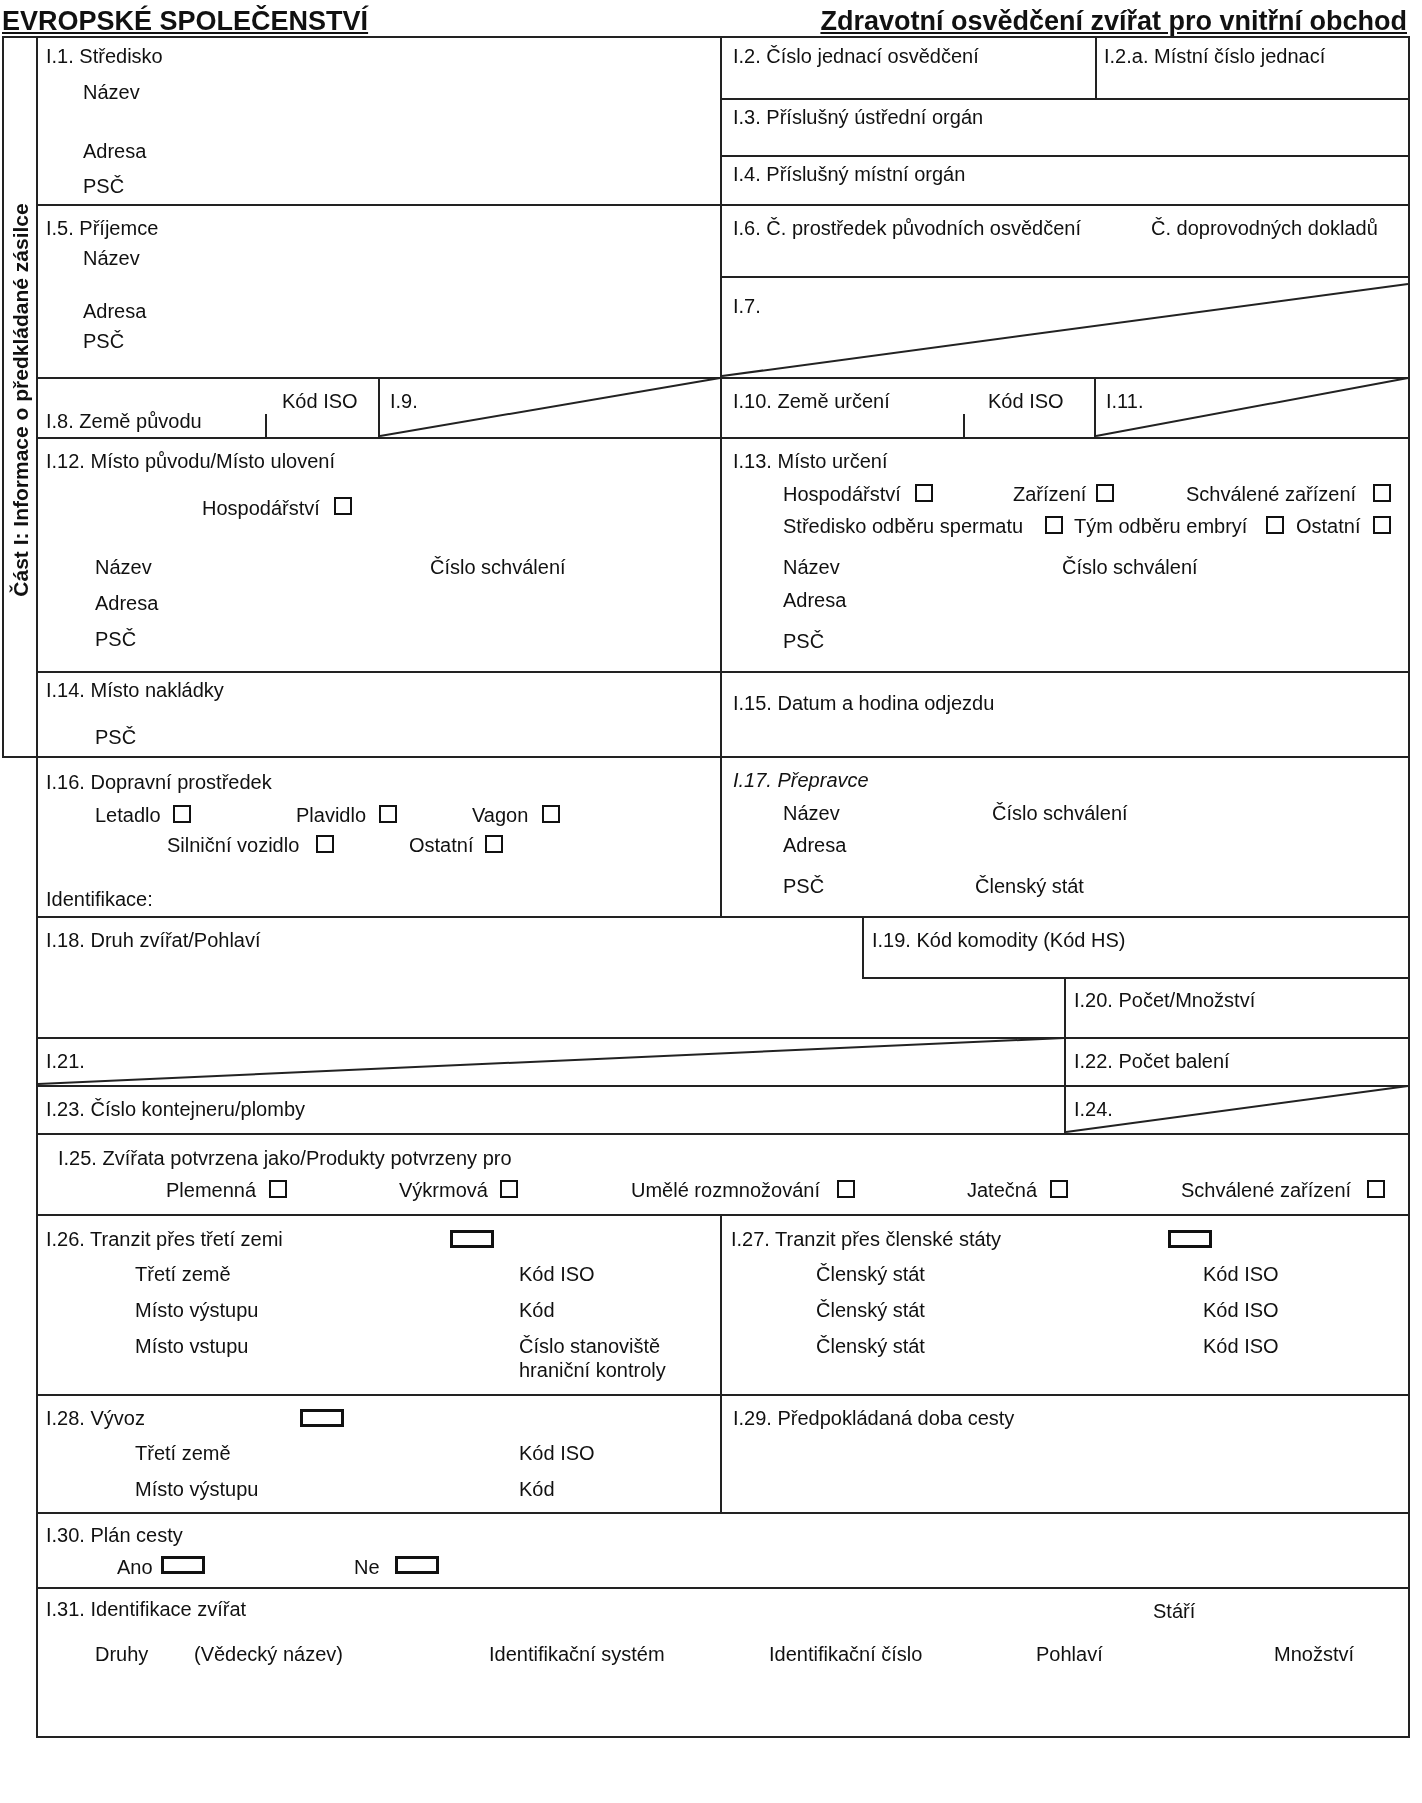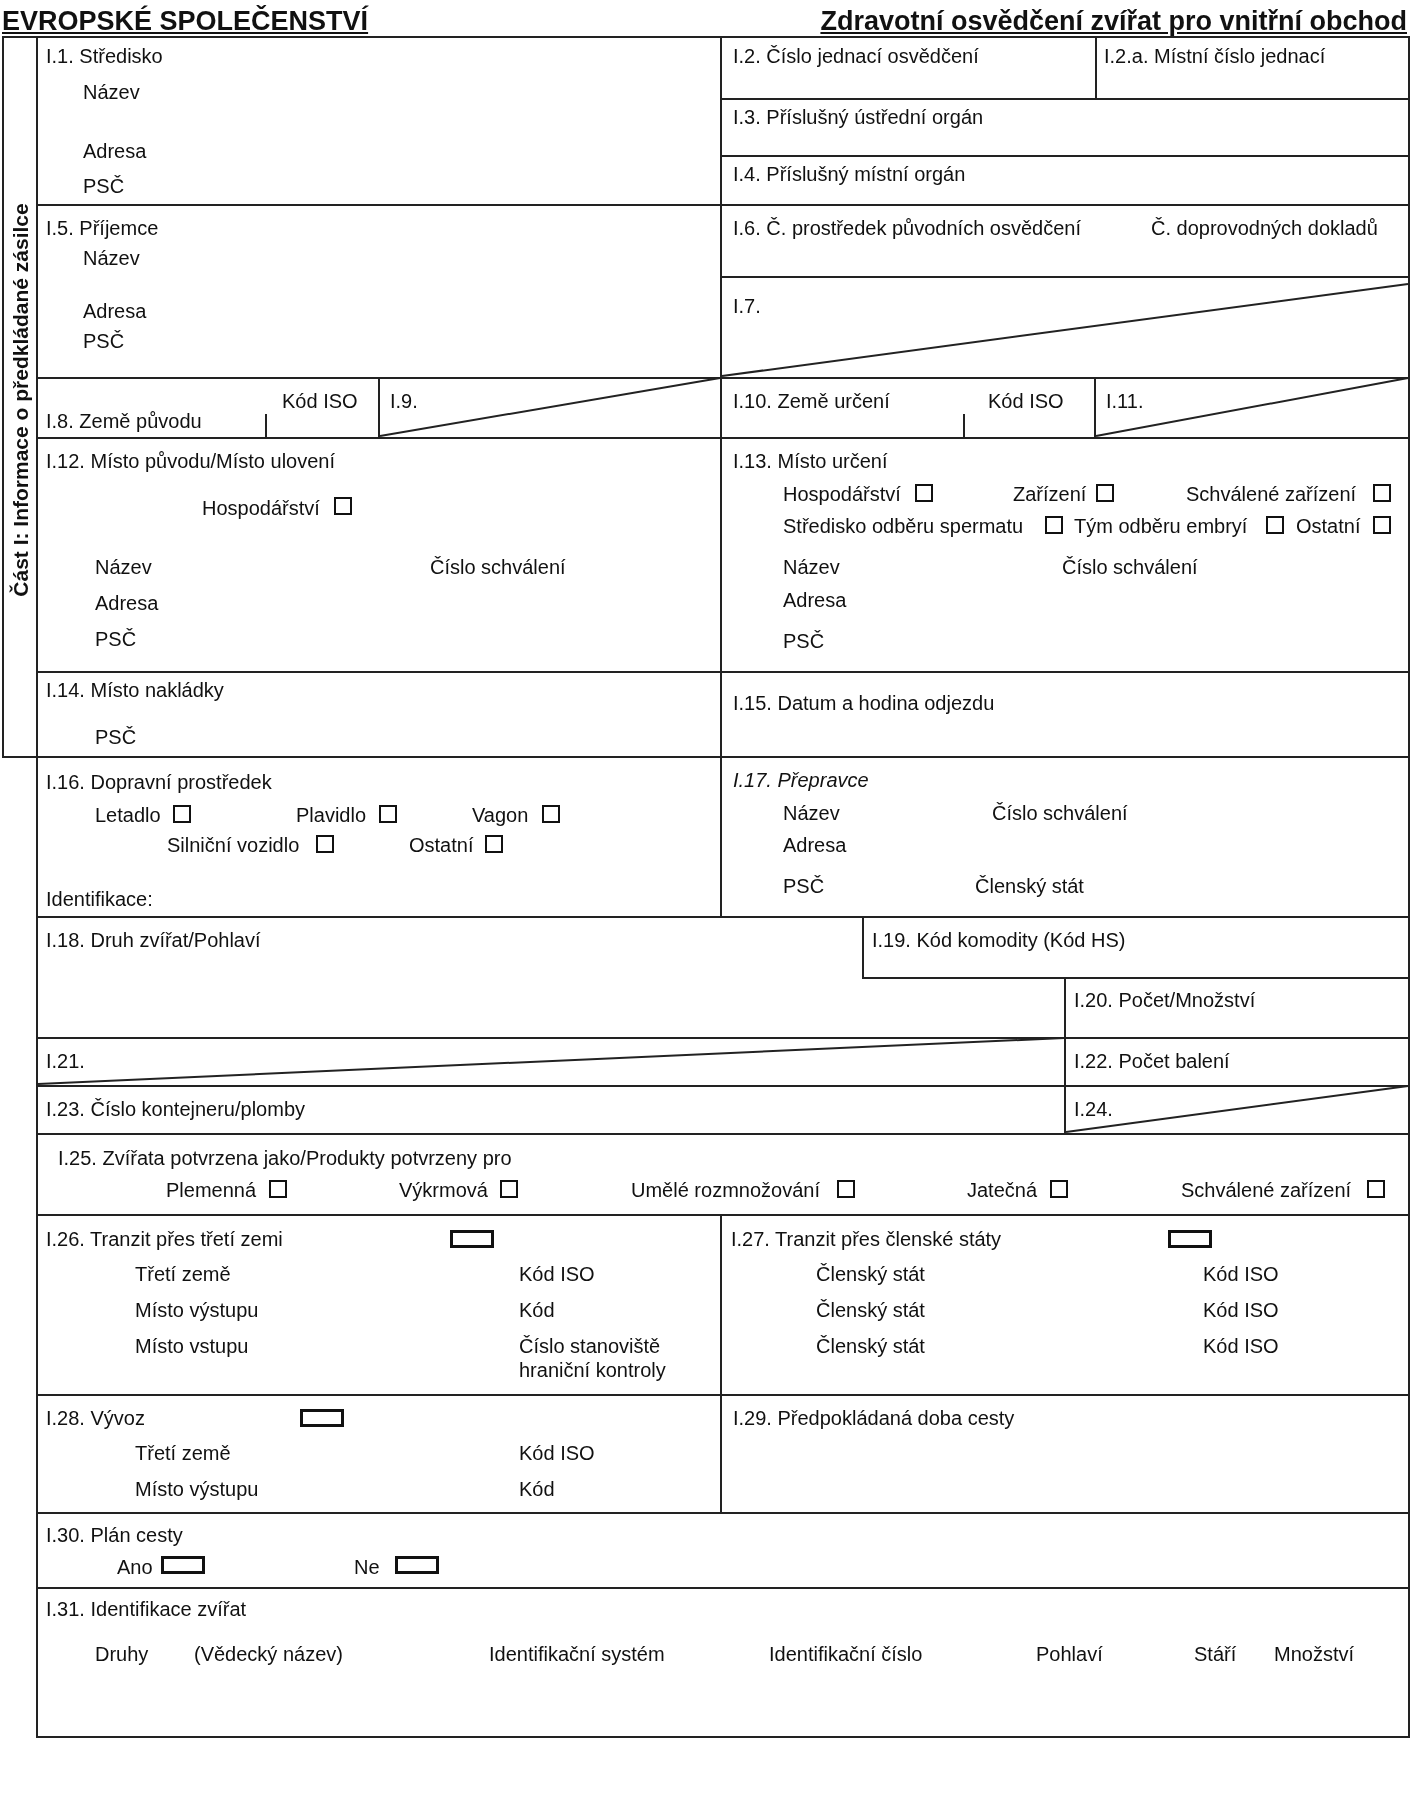--- a/index.html
+++ b/index.html
@@ -196,14 +196,14 @@
 <div class="cbw" style="left:161px;top:1556px;"></div>
 <div class="t" style="left:354px;top:1556px;">Ne</div>
 <div class="cbw" style="left:395px;top:1556px;"></div>
 
 <div class="t" style="left:46px;top:1598px;">I.31.  Identifikace zvířat</div>
 <div class="t" style="left:95px;top:1643px;">Druhy</div>
 <div class="t" style="left:194px;top:1643px;">(Vědecký název)</div>
 <div class="t" style="left:489px;top:1643px;">Identifikační systém</div>
 <div class="t" style="left:769px;top:1643px;">Identifikační číslo</div>
 <div class="t" style="left:1036px;top:1643px;">Pohlaví</div>
-<div class="t" style="left:1153px;top:1643px;margin-left:41px;">Stáří</div>
+<div class="t" style="left:1153px;top:1600px;">Stáří</div>
 <div class="t" style="left:1274px;top:1643px;">Množství</div>
 
 </body></html>

